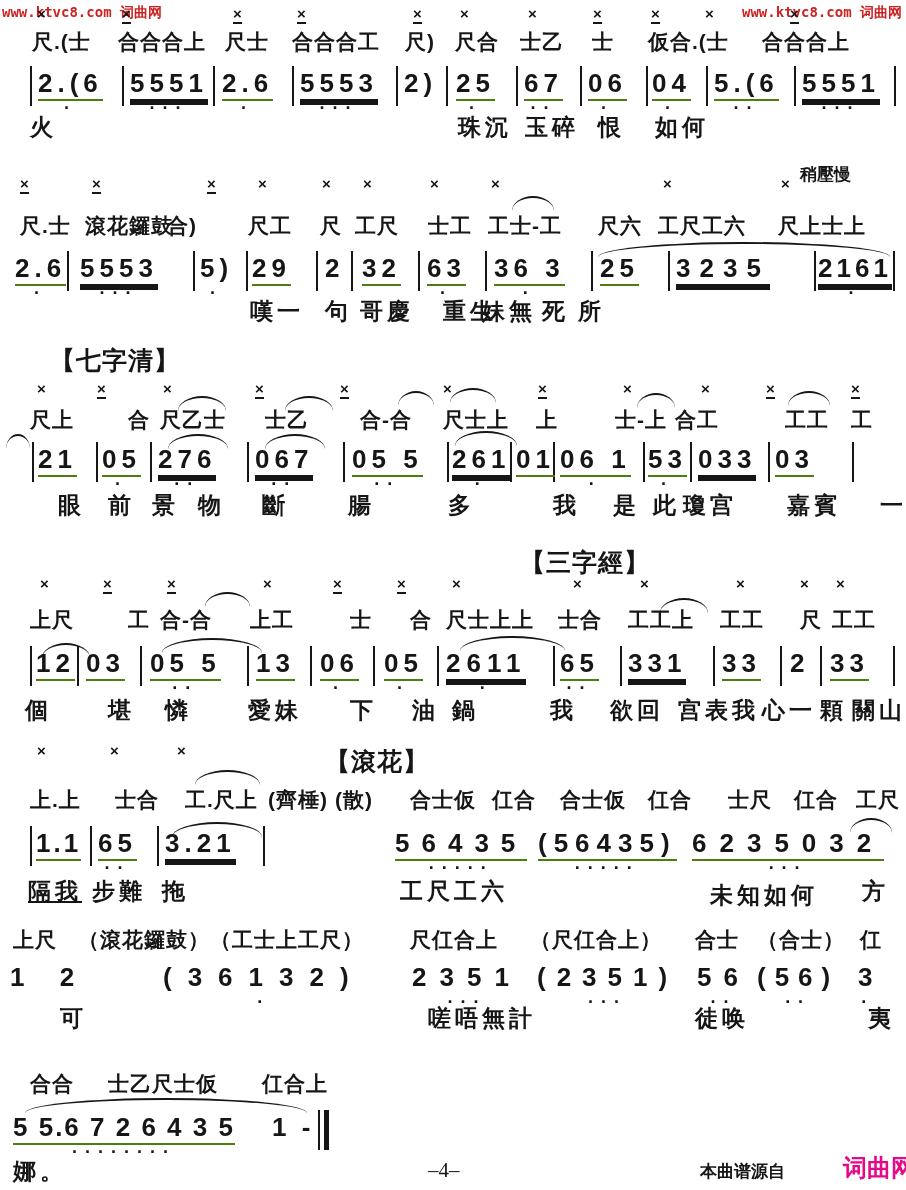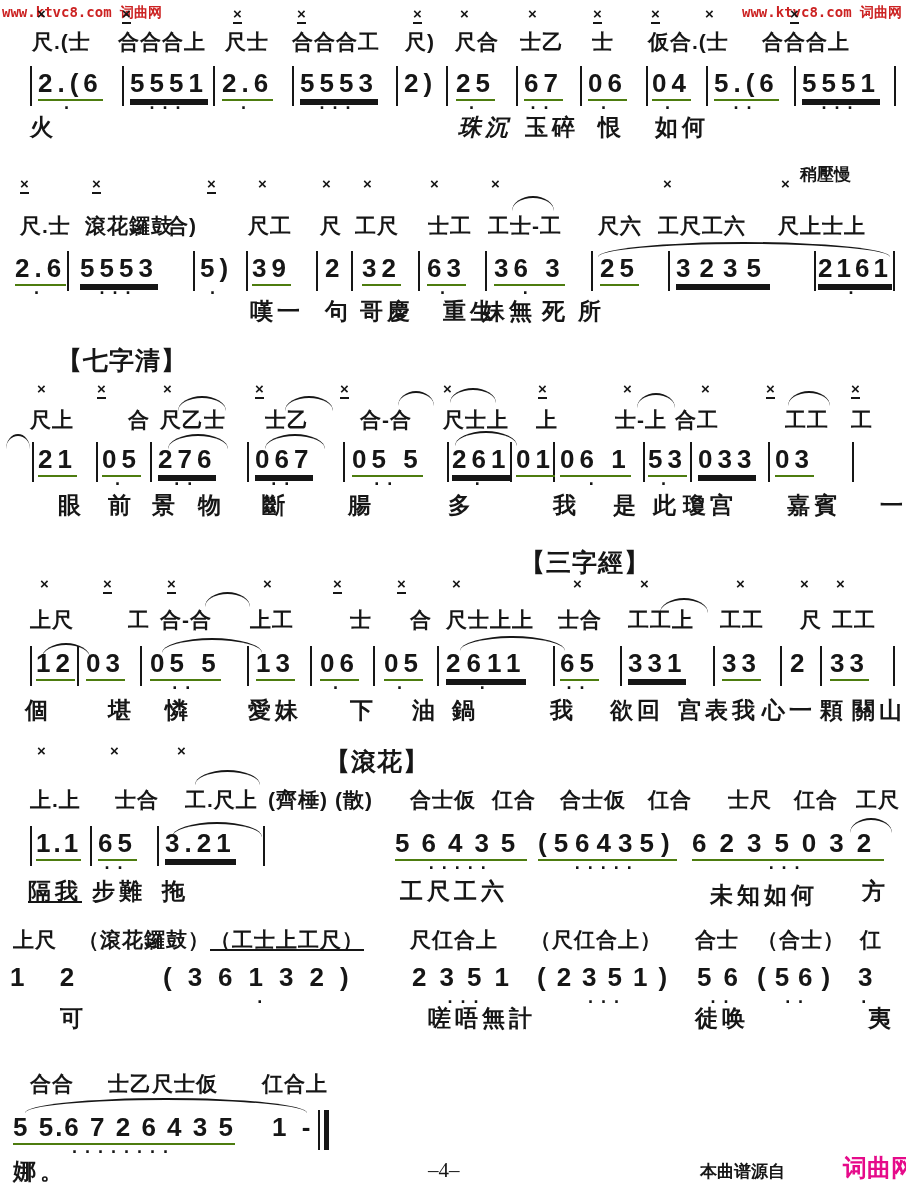--- a/index.html
+++ b/index.html
@@ -71,21 +71,21 @@
       <div class="meas u1" style="left: 222px; top: 70px;">2.6<div class="md">·</div></div>
       <div class="meas u2" style="left: 300px; top: 70px;">5553<div class="md">···</div></div>
       <div class="meas" style="left: 404px; top: 70px;">2)</div>
       <div class="meas u1" style="left: 456px; top: 70px;">25<div class="md">·</div></div>
       <div class="meas u1" style="left: 524px; top: 70px;">67<div class="md">··</div></div>
       <div class="meas u1" style="left: 588px; top: 70px;">06<div class="md">·</div></div>
       <div class="meas u1" style="left: 652px; top: 70px;">04<div class="md">·</div></div>
       <div class="meas u1" style="left: 714px; top: 70px;">5.(6<div class="md">··</div></div>
       <div class="meas u2" style="left: 802px; top: 70px;">5551<div class="md">···</div></div>
       <div class="lyr" style="left: 30px; top: 112px;">火</div>
-      <div class="lyr" style="left: 458px; top: 112px; font-style: italic;">珠沉</div>
+      <div class="lyr" style="left: 458px; top: 112px;">珠沉</div>
       <div class="lyr" style="left: 525px; top: 112px;">玉碎</div>
       <div class="lyr" style="left: 598px; top: 112px;">恨</div>
       <div class="lyr" style="left: 655px; top: 112px;">如何</div>
       <div class="tempo" style="left: 800px; top: 163px;">稍壓慢</div>
       <div class="perc u" style="left: 20px; top: 176px;">×</div>
       <div class="perc u" style="left: 92px; top: 176px;">×</div>
       <div class="perc u" style="left: 207px; top: 176px;">×</div>
       <div class="perc" style="left: 258px; top: 176px;">×</div>
       <div class="perc" style="left: 322px; top: 176px;">×</div>
       <div class="perc" style="left: 363px; top: 176px;">×</div>
@@ -111,38 +111,38 @@
       <div class="bar" style="left: 351px; top: 251px;"></div>
       <div class="bar" style="left: 418px; top: 251px;"></div>
       <div class="bar" style="left: 485px; top: 251px;"></div>
       <div class="bar" style="left: 591px; top: 251px;"></div>
       <div class="bar" style="left: 668px; top: 251px;"></div>
       <div class="bar" style="left: 814px; top: 251px;"></div>
       <div class="bar" style="left: 893px; top: 251px;"></div>
       <div class="meas u1" style="left: 15px; top: 255px;">2.6<div class="md">·</div></div>
       <div class="meas u2" style="left: 80px; top: 255px;">5553<div class="md">···</div></div>
       <div class="meas" style="left: 200px; top: 255px;">5)<div class="md">·</div></div>
-      <div class="meas u1" style="left: 252px; top: 255px;">39</div>
+      <div class="meas u1" style="left: 252px; top: 255px;">29</div>
       <div class="meas" style="left: 325px; top: 255px;">2</div>
       <div class="meas u1" style="left: 362px; top: 255px;">32</div>
       <div class="meas u1" style="left: 427px; top: 255px;">63<div class="md">·</div></div>
       <div class="meas u1" style="left: 494px; top: 255px;">36 3<div class="md">·</div></div>
       <div class="meas u1" style="left: 600px; top: 255px;">25</div>
       <div class="meas u2" style="left: 676px; top: 255px; letter-spacing: 9px;">3235</div>
       <div class="meas u2" style="left: 818px; top: 255px; letter-spacing: 4px;">2161<div class="md">·</div></div>
       <div class="arc" style="left: 512px; top: 196px; width: 42px;"></div>
       <div class="arc" style="left: 598px; top: 242px; width: 292px;"></div>
       <div class="lyr" style="left: 250px; top: 296px;">嘆一</div>
       <div class="lyr" style="left: 325px; top: 296px;">句</div>
       <div class="lyr" style="left: 360px; top: 296px;">哥慶</div>
       <div class="lyr" style="left: 443px; top: 296px; text-align: center;">重生</div>
       <div class="lyr" style="left: 482px; top: 296px;">妹無</div>
       <div class="lyr" style="left: 542px; top: 296px;">死</div>
       <div class="lyr" style="left: 578px; top: 296px;">所</div>
-      <div class="sys-label" style="left: 57px; top: 344px;">【七字清】</div>
+      <div class="sys-label" style="left: 50px; top: 344px;">【七字清】</div>
       <div class="perc" style="left: 37px; top: 381px;">×</div>
       <div class="perc u" style="left: 97px; top: 381px;">×</div>
       <div class="perc" style="left: 163px; top: 381px;">×</div>
       <div class="perc u" style="left: 255px; top: 381px;">×</div>
       <div class="perc u" style="left: 340px; top: 381px;">×</div>
       <div class="perc" style="left: 443px; top: 381px;">×</div>
       <div class="perc u" style="left: 538px; top: 381px;">×</div>
       <div class="perc" style="left: 623px; top: 381px;">×</div>
       <div class="perc" style="left: 701px; top: 381px;">×</div>
       <div class="perc u" style="left: 766px; top: 381px;">×</div>
@@ -302,21 +302,21 @@
       <div class="arc" style="left: 172px; top: 822px; width: 90px;"></div>
       <div class="arc" style="left: 850px; top: 818px; width: 42px;"></div>
       <div class="lyr" style="left: 28px; top: 876px; text-decoration: underline;">隔我</div>
       <div class="lyr" style="left: 92px; top: 876px;">步難</div>
       <div class="lyr" style="left: 162px; top: 876px;">拖</div>
       <div class="lyr" style="left: 400px; top: 876px;">工尺工六</div>
       <div class="lyr" style="left: 710px; top: 880px;">未知如何</div>
       <div class="lyr" style="left: 862px; top: 876px;">方</div>
       <div class="gc" style="left: 13px; top: 928px;">上尺</div>
       <div class="gc" style="left: 78px; top: 928px;">（滾花鑼鼓）</div>
-      <div class="gc" style="left: 210px; top: 928px; text-decoration: underline;">（工士上工尺）</div>
+      <div class="gc" style="left: 210px; top: 928px;">（工士上工尺）</div>
       <div class="gc" style="left: 410px; top: 928px;">尺仜合上</div>
       <div class="gc" style="left: 530px; top: 928px;">（尺仜合上）</div>
       <div class="gc" style="left: 695px; top: 928px;">合士</div>
       <div class="gc" style="left: 757px; top: 928px;">（合士）</div>
       <div class="gc" style="left: 860px; top: 928px;">仜</div>
       <div class="meas" style="left: 10px; top: 964px; letter-spacing: 14px;">1 2</div>
       <div class="meas" style="left: 163px; top: 964px; letter-spacing: 16px;">(36132)<div class="md">·</div></div>
       <div class="meas" style="left: 412px; top: 964px; letter-spacing: 13px;">2351<div class="md">···</div></div>
       <div class="meas" style="left: 537px; top: 964px; letter-spacing: 11px;">(2351)<div class="md">···</div></div>
       <div class="meas" style="left: 697px; top: 964px; letter-spacing: 12px;">56<div class="md">··</div></div>

